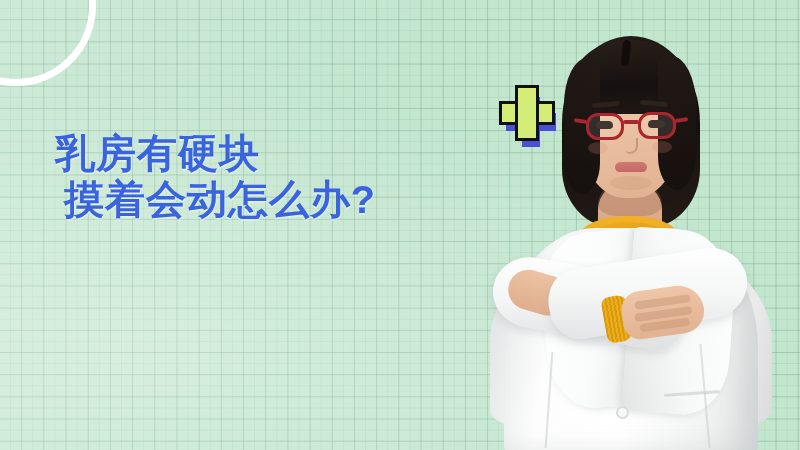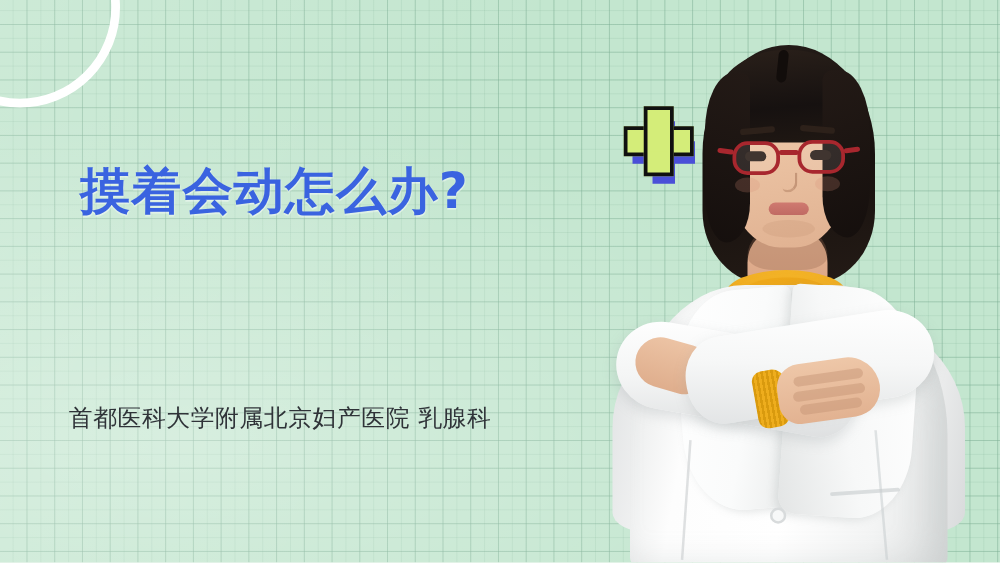--- a/index.html
+++ b/index.html
@@ -116,21 +116,21 @@
     width: 430px;
     color: #3a63e0;
     font-weight: 700;
     font-size: 40px;
     line-height: 50px;
     letter-spacing: 1px;
     text-shadow:
       0 2px 0 rgba(255,255,255,0.30),
       1px 1px 0 rgba(255,255,255,0.22);
   }
-  .headline .line2 { padding-left: 9px; }
+  .headline .line2 { padding-left: 9px; font-family: Liberation Mono, monospace; }
 
   
   .credit {
     position: absolute;
     left: 55px;
     top: 282px;
     width: 430px;
     color: #2f3338;
   }
   .credit-row1 {
@@ -490,22 +490,22 @@
     <div class="d-layer arm-r"></div>
     <div class="d-layer cuff"></div>
     <div class="d-layer hand-r">
       <div class="finger" style="left:14px; top:10px; width:56px;"></div>
       <div class="finger" style="left:12px; top:22px; width:58px;"></div>
       <div class="finger" style="left:16px; top:33px; width:50px;"></div>
     </div>
   </div>
 
   <div class="headline">
+    <div class="line1">乳房有硬块</div>
     <div class="line2">摸着会动怎么办?</div>
   </div>
 
   <div class="credit">
     <div class="credit-row1">
     </div>
-    <div class="doc-affil">首都医科大学附属北京妇产医院 乳腺科</div>
   </div>
 
 </div>
 
 </body></html>

